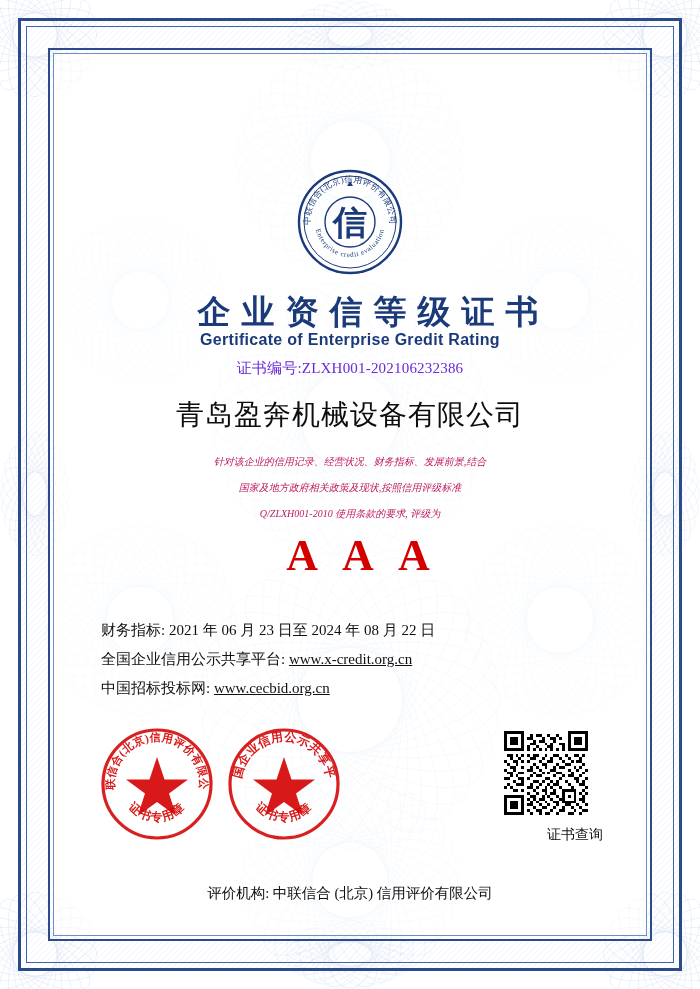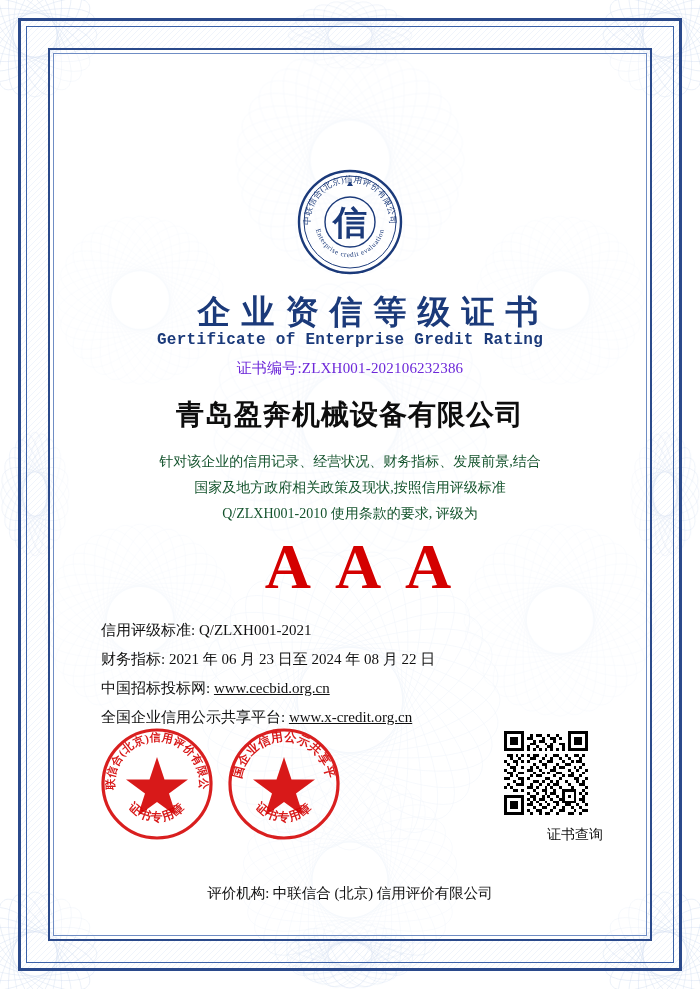--- a/index.html
+++ b/index.html
@@ -100,21 +100,21 @@
     letter-spacing: 11px;
     color: #1b3a7a;
     text-indent: 11px;
     padding-left: 36px;
   }
   .title-en {
     position: absolute;
     left: 0;
     right: 0;
     top: 278px;
-    font-family: Liberation Mono, monospace;
+    font-family: Liberation Sans, sans-serif;
     font-size: 16px;
     font-weight: bold;
     color: #1b3a7a;
     letter-spacing: 0.3px;
   }
 
   .cert-no {
     position: absolute;
     left: 0;
     right: 0;
@@ -123,43 +123,44 @@
     color: #6d28d9;
     letter-spacing: 0.2px;
   }
 
   .company {
     position: absolute;
     left: 0;
     right: 0;
     top: 343px;
     font-size: 28px;
-    font-weight: bold;
+    font-weight: normal;
     color: #0d0d0d;
     letter-spacing: 1px;
   }
 
   .body-text {
     position: absolute;
     left: 40px;
     right: 40px;
     top: 396px;
-    font-size: 14px;
-    color: #14532d;
+    font-size: 10px;
+    color: #be185d;
     line-height: 26px;
+    font-style: italic;
   }
   .body-text div { white-space: nowrap; }
 
   .grade {
     position: absolute;
     left: 16px;
     right: 0;
     top: 477px;
     font-family: "Liberation Serif", serif;
-    font-size: 64px;
+    font-size: 44px;
     font-weight: bold;
     color: #d40000;
     letter-spacing: 24px;
     text-indent: 24px;
   }
 
   .details {
     position: absolute;
     left: 48px;
     top: 563px;
@@ -332,34 +333,30 @@
     <div class="body-text">
       <div>针对该企业的信用记录、经营状况、财务指标、发展前景,结合</div>
       <div>国家及地方政府相关政策及现状,按照信用评级标准</div>
       <div>Q/ZLXH001-2010 使用条款的要求, 评级为</div>
     </div>
 
     <div class="grade">AAA</div>
 
     <div class="details">
       <div class="row">
-        <span>信用评级标准:</span>
-        <span>Q/ZLXH001-2021</span>
-      </div>
-      <div class="row">
         <span>财务指标:</span>
         <span>2021 年 06 月 23 日至 2024 年 08 月 22 日</span>
       </div>
       <div class="row">
+        <span>全国企业信用公示共享平台:</span>
+        <span class="underline-link">www.x-credit.org.cn</span>
+      </div>
+      <div class="row">
         <span>中国招标投标网:</span>
         <span class="underline-link">www.cecbid.org.cn</span>
-      </div>
-      <div class="row">
-        <span>全国企业信用公示共享平台:</span>
-        <span class="underline-link">www.x-credit.org.cn</span>
       </div>
     </div>
 
     <div class="seal seal-left">
       <svg viewBox="0 0 118 118" xmlns="http://www.w3.org/2000/svg">
         <defs>
           <path id="sealArc1" d="M 16,59 A 43,43 0 0 1 102,59" fill="none"></path>
           <path id="sealArcB1" d="M 22,59 A 37,37 0 0 0 96,59" fill="none"></path>
         </defs>
         <circle cx="59" cy="59" r="54" fill="none" stroke="#d40000" stroke-width="3.2" opacity="0.88"></circle>

